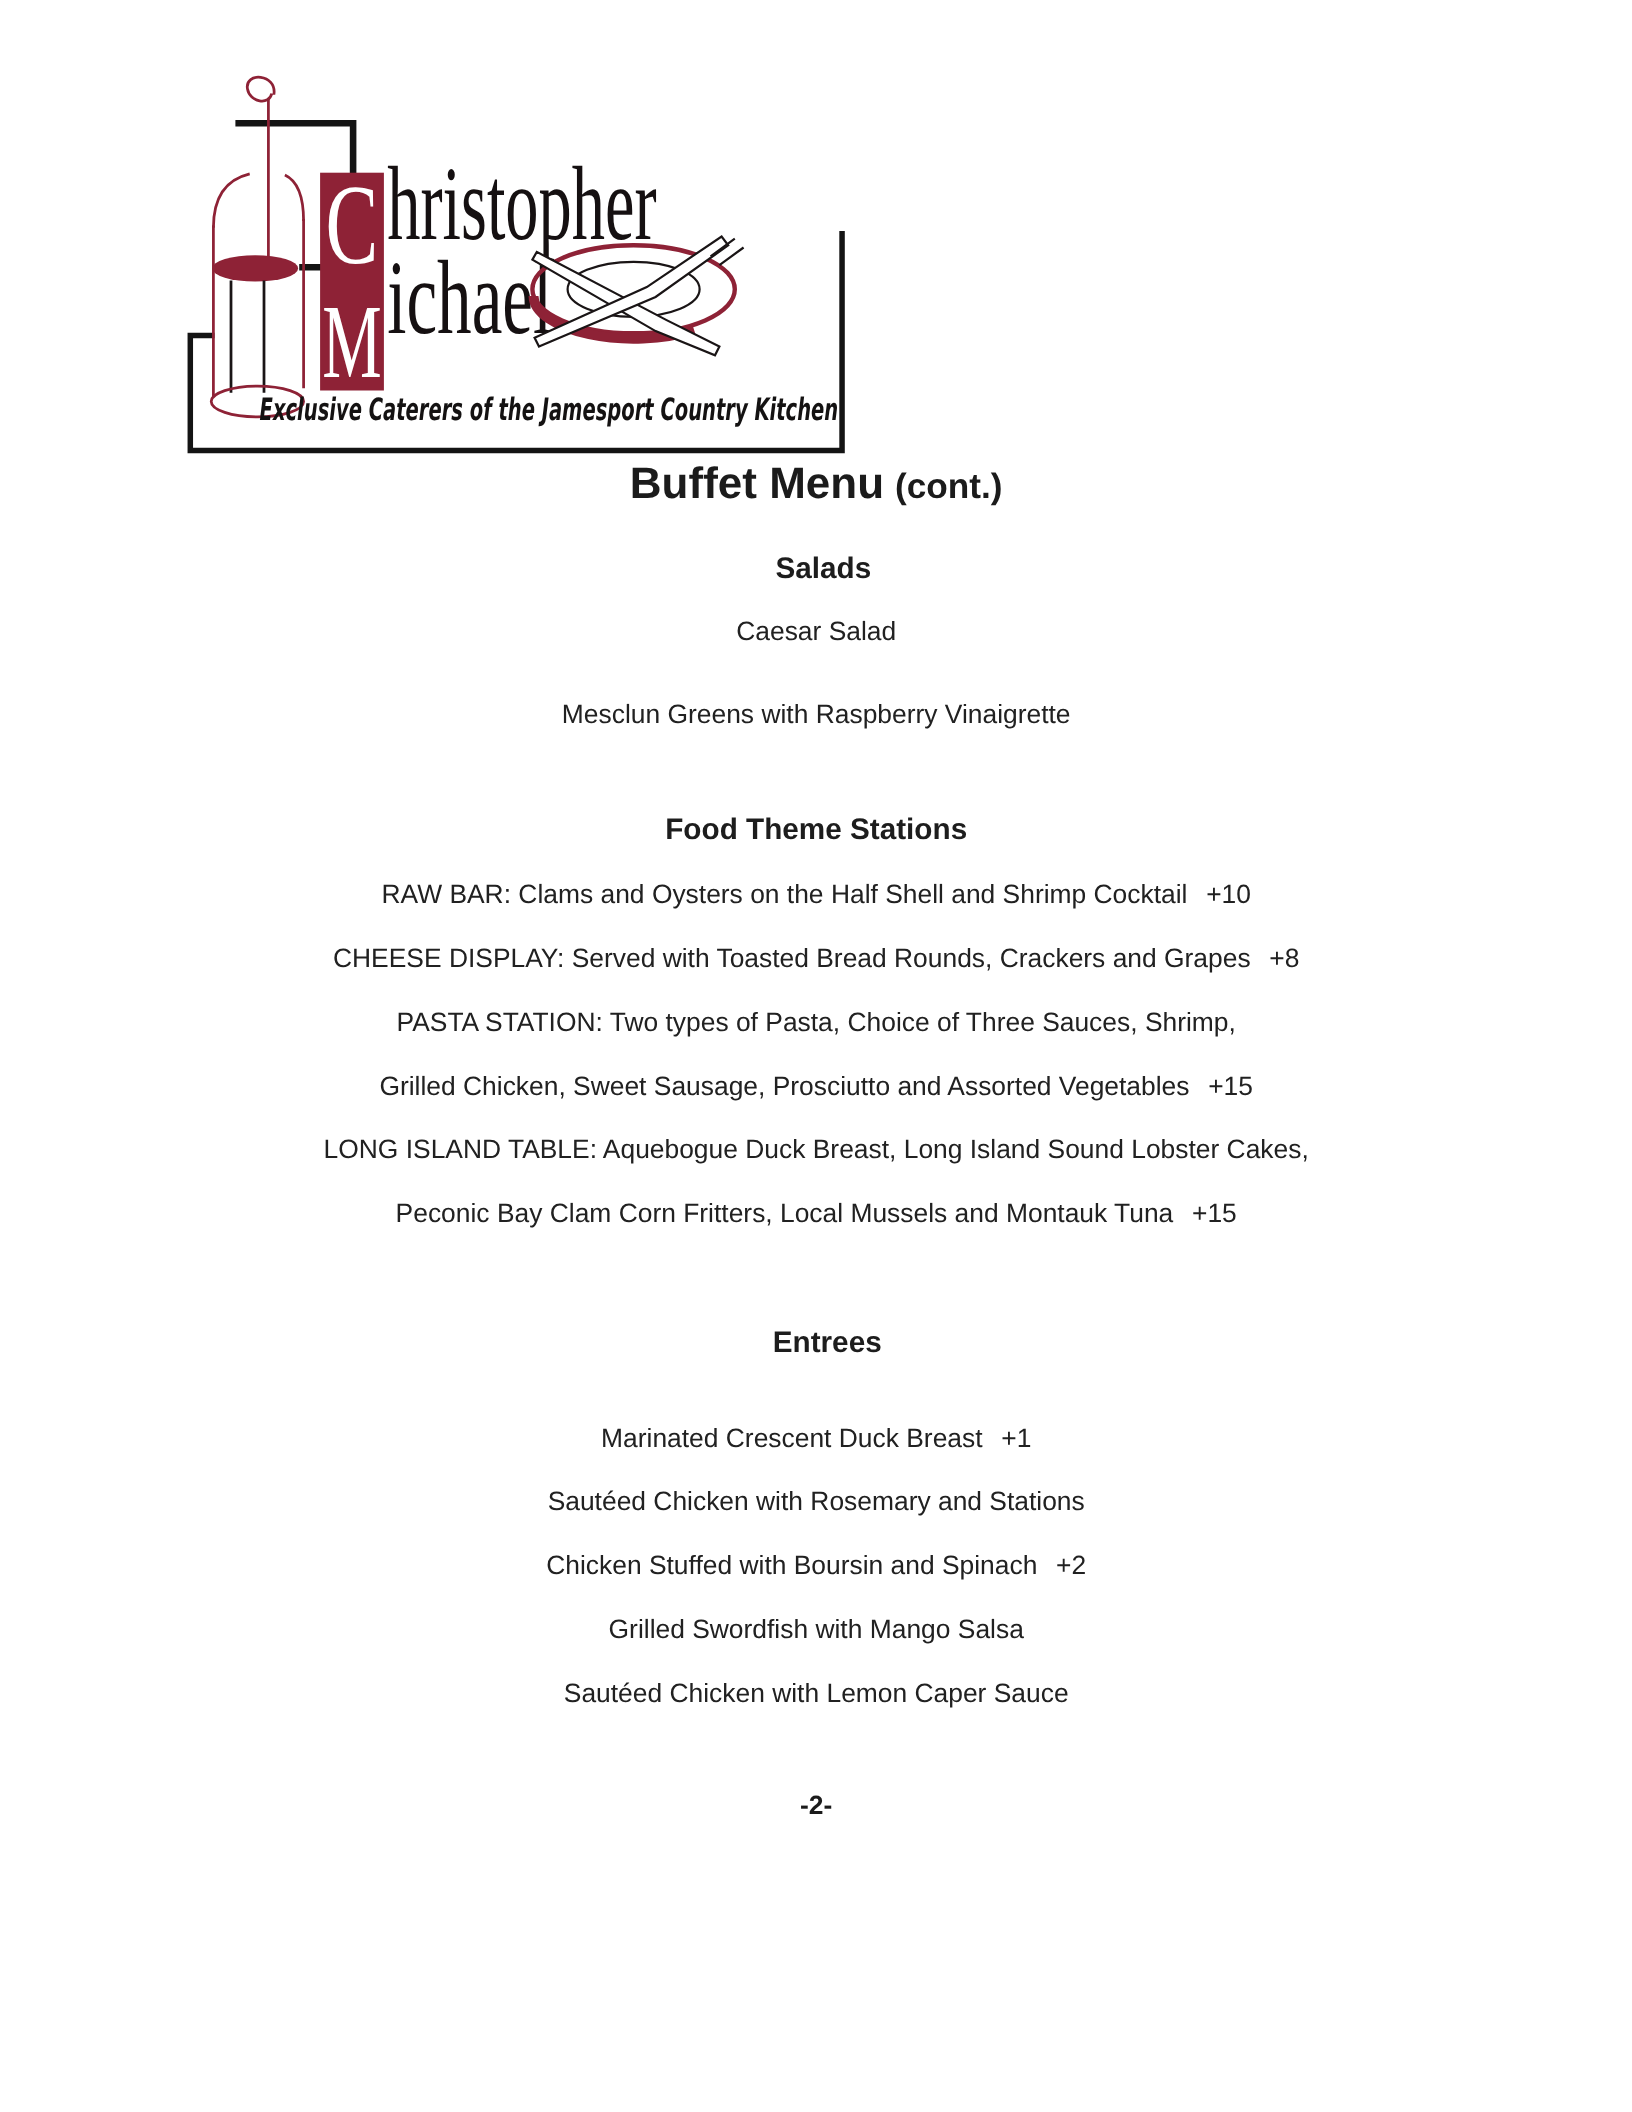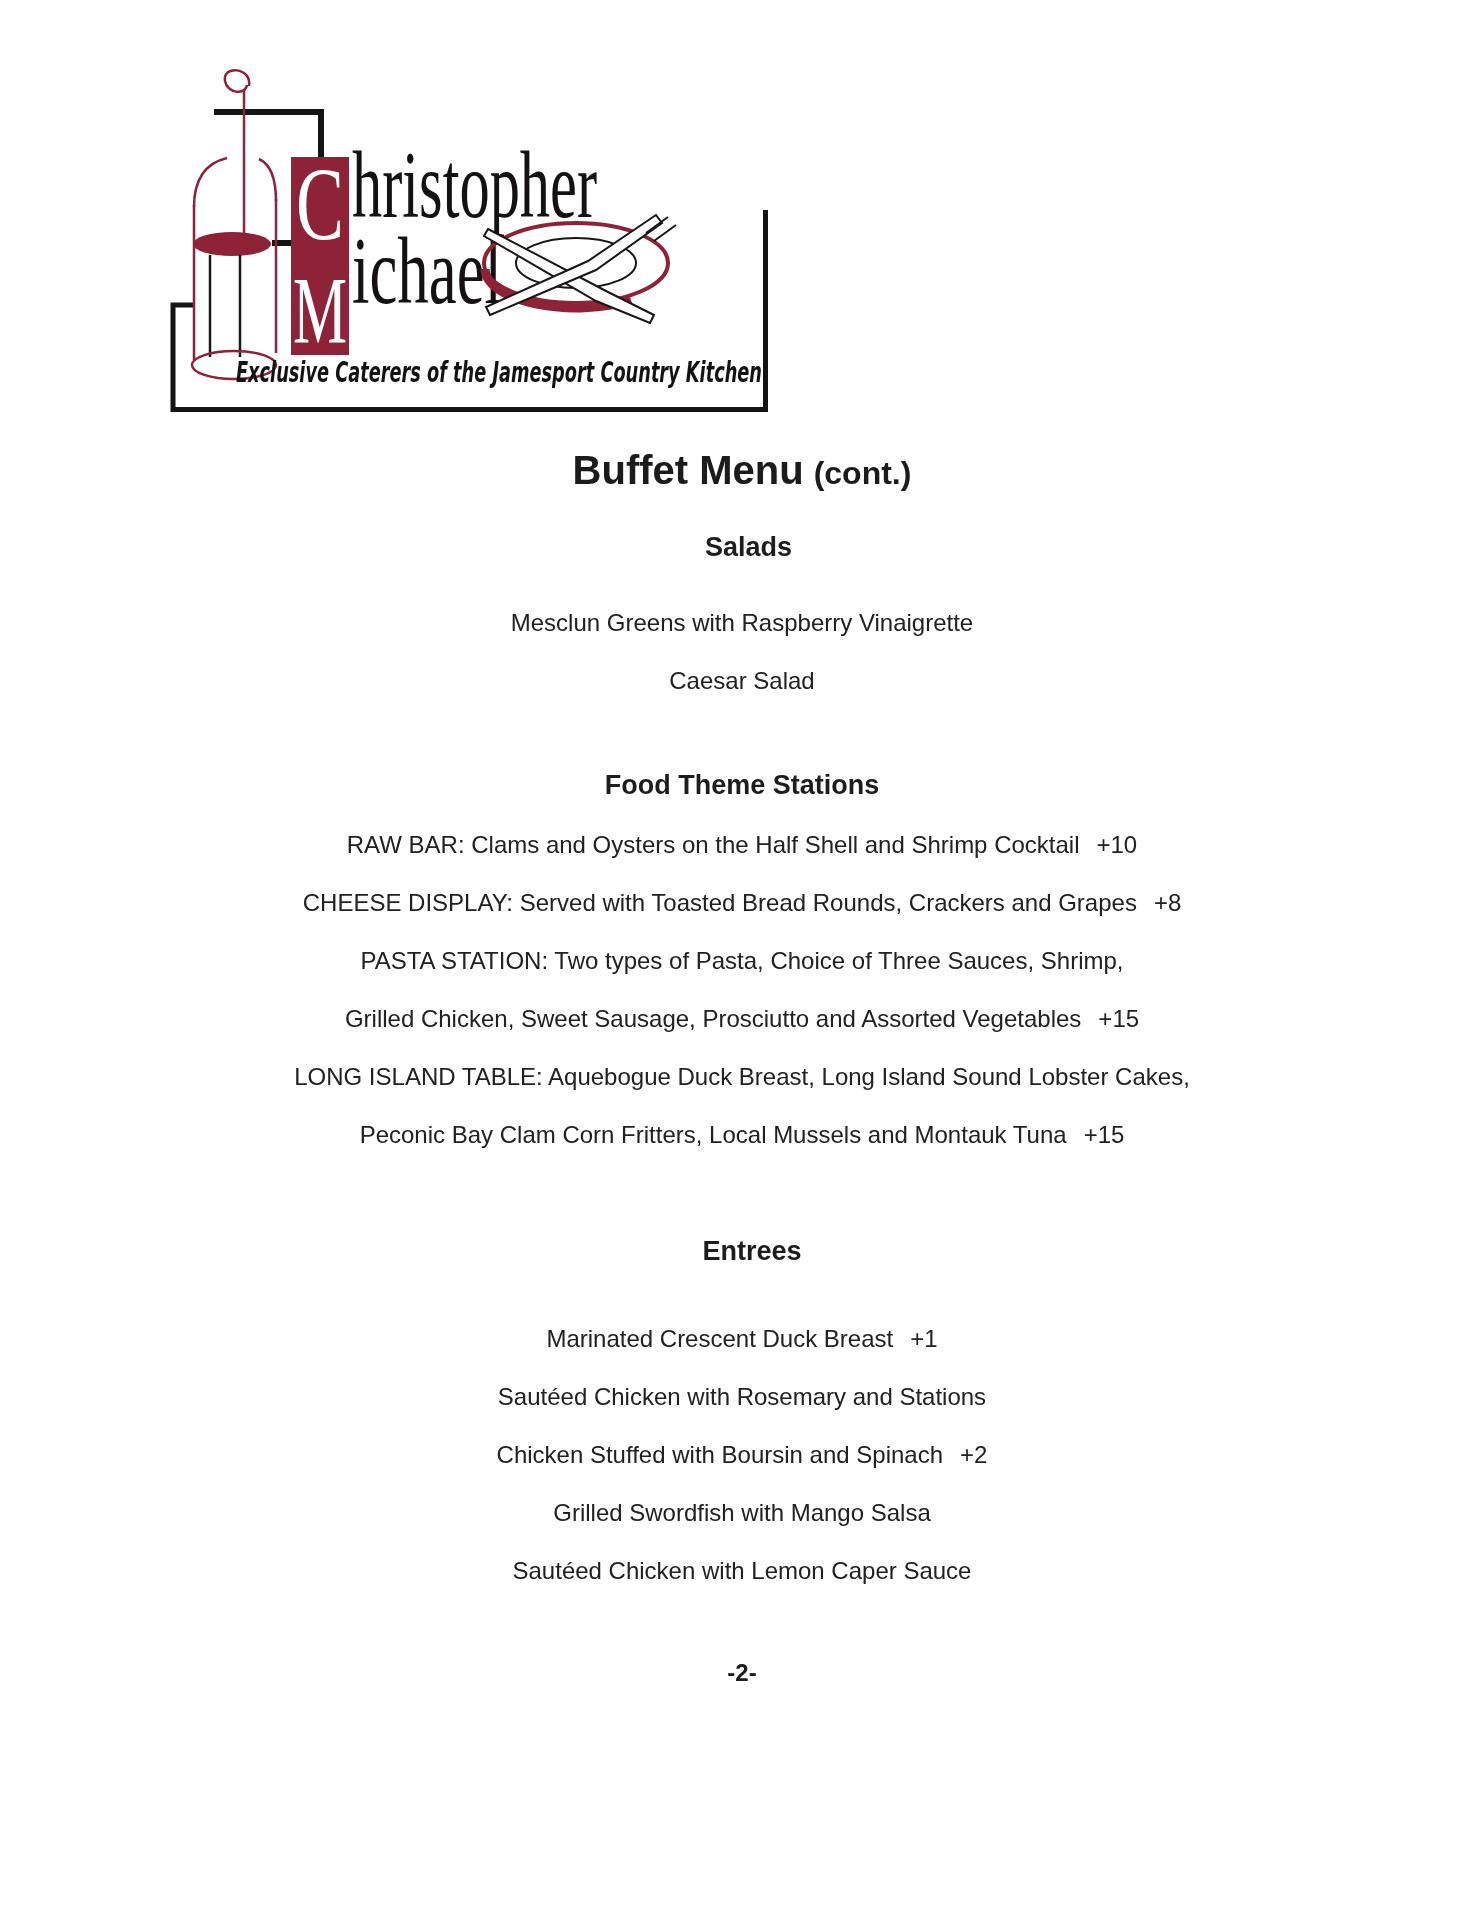--- a/index.html
+++ b/index.html
@@ -12,21 +12,20 @@
     font-family: "Liberation Sans", sans-serif;
   }
   .logo-svg { position: absolute; left: 128px; top: 55px; }
   .doc {
     position: absolute;
     top: 417px;
     left: 0;
     width: 100%;
     text-align: center;
     color: #212121;
-    margin-top: 30px;
   }
   .title { font-size: 40px; font-weight: bold; line-height: 46px; color: #1b1b1b; }
   .title .suffix { font-size: 32px; margin-left: 10px; }
   .heading { font-size: 27px; font-weight: bold; line-height: 30px; color: #1d1d1d; }
   .line { font-size: 24px; line-height: 28px; margin-top: 30px; }
   .h-salads { margin-top: 36px; padding-left: 13px; }
   .first-salad { margin-top: 47px; }
   .h-food { margin-top: 75px; }
   .first-food { margin-top: 31px; }
   .h-entrees { margin-top: 87px; padding-left: 20px; }
@@ -89,25 +88,25 @@
   </svg>
 
   <div class="doc">
 
     <div class="title">
       <span>Buffet Menu</span><span class="suffix">(cont.)</span>
     </div>
 
     <div class="heading h-salads">Salads</div>
 
+    <div class="line">
+      <span>Caesar Salad</span>
+    </div>
     <div class="line first-salad">
       <span>Mesclun Greens with Raspberry Vinaigrette</span>
-    </div>
-    <div class="line">
-      <span>Caesar Salad</span>
     </div>
 
     <div class="heading h-food">Food Theme Stations</div>
 
     <div class="line first-food">
       <span>RAW BAR: Clams and Oysters on the Half Shell and Shrimp Cocktail</span><span class="price">+10</span>
     </div>
     <div class="line">
       <span>CHEESE DISPLAY: Served with Toasted Bread Rounds, Crackers and Grapes</span><span class="price">+8</span>
     </div>

